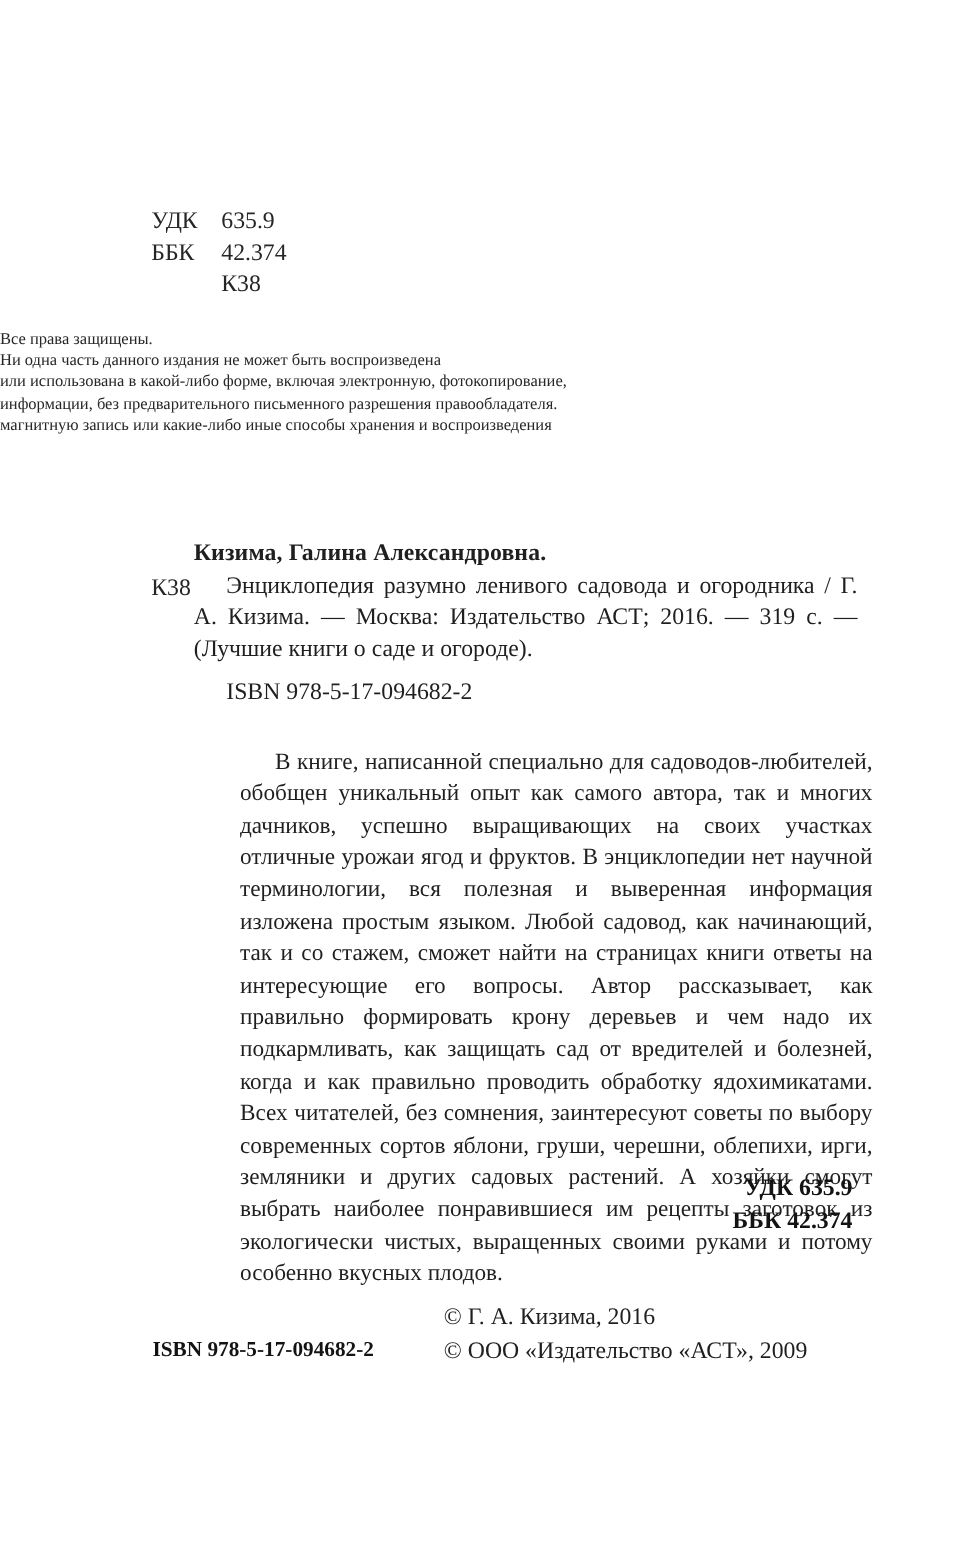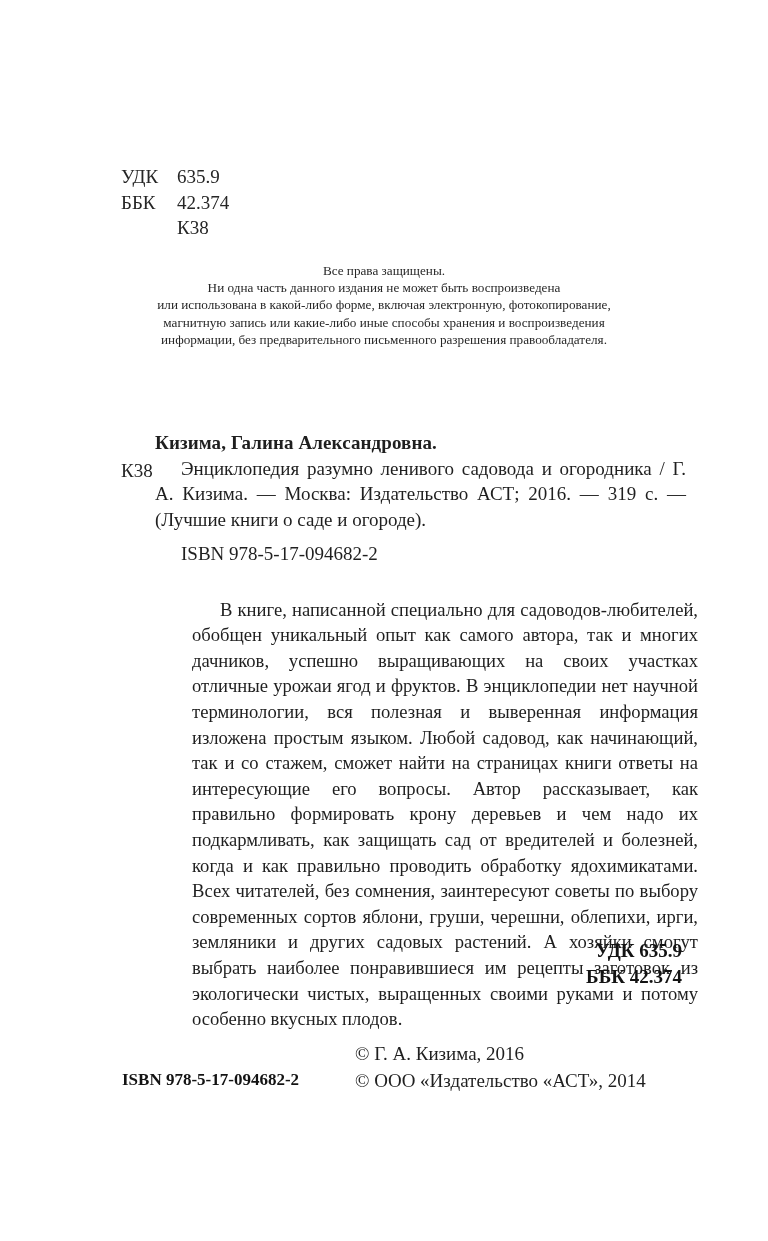--- a/index.html
+++ b/index.html
@@ -47,21 +47,21 @@
   .class-codes .row-shelf .lbl {
     visibility: hidden;
   }
 
   
   .rights {
     position: absolute;
     left: 0;
     right: 0;
     top: 262px;
-    text-align: center;
+    text-align: left;
     font-size: 13.2px;
     line-height: 17.2px;
     color: #272727;
   }
   .rights span {
     display: block;
   }
 
   
   .biblio {
@@ -169,22 +169,22 @@
   <div class="class-codes">
     <span class="row"><span class="lbl">УДК</span><span class="val">635.9</span></span>
     <span class="row"><span class="lbl">ББК</span><span class="val">42.374</span></span>
     <span class="row row-shelf"><span class="lbl">УДК</span><span class="val">К38</span></span>
   </div>
 
   <div class="rights">
     <span>Все права защищены.</span>
     <span>Ни одна часть данного издания не может быть воспроизведена</span>
     <span>или использована в какой-либо форме, включая электронную, фотокопирование,</span>
+    <span>информации, без предварительного письменного разрешения правообладателя.</span>
     <span>магнитную запись или какие-либо иные способы хранения и воспроизведения</span>
-    <span>информации, без предварительного письменного разрешения правообладателя.</span>
   </div>
 
   <div class="biblio">
     <span class="shelf">К38</span>
     <div class="body">
       <span class="author">Кизима, Галина Александровна.</span>
       <span class="entry">Энциклопедия разумно ленивого садовода и огородника / Г. А. Кизима. — Москва: Издательство АСТ; 2016. — 319 с. — (Лучшие книги о саде и огороде).</span>
       <span class="isbn">ISBN 978-5-17-094682-2</span>
     </div>
   </div>
@@ -193,17 +193,17 @@
 
   <div class="codes-repeat">
     <span>УДК 635.9</span>
     <span>ББК 42.374</span>
   </div>
 
   <div class="colophon">
     <span class="isbn-bottom">ISBN 978-5-17-094682-2</span>
     <div class="rights-holders">
       <span>© Г. А. Кизима, 2016</span>
-      <span>© ООО «Издательство «АСТ», 2014</span>
+      <span>© ООО «Издательство «АСТ», 2009</span>
     </div>
   </div>
 
 </div>
 
 </body></html>

